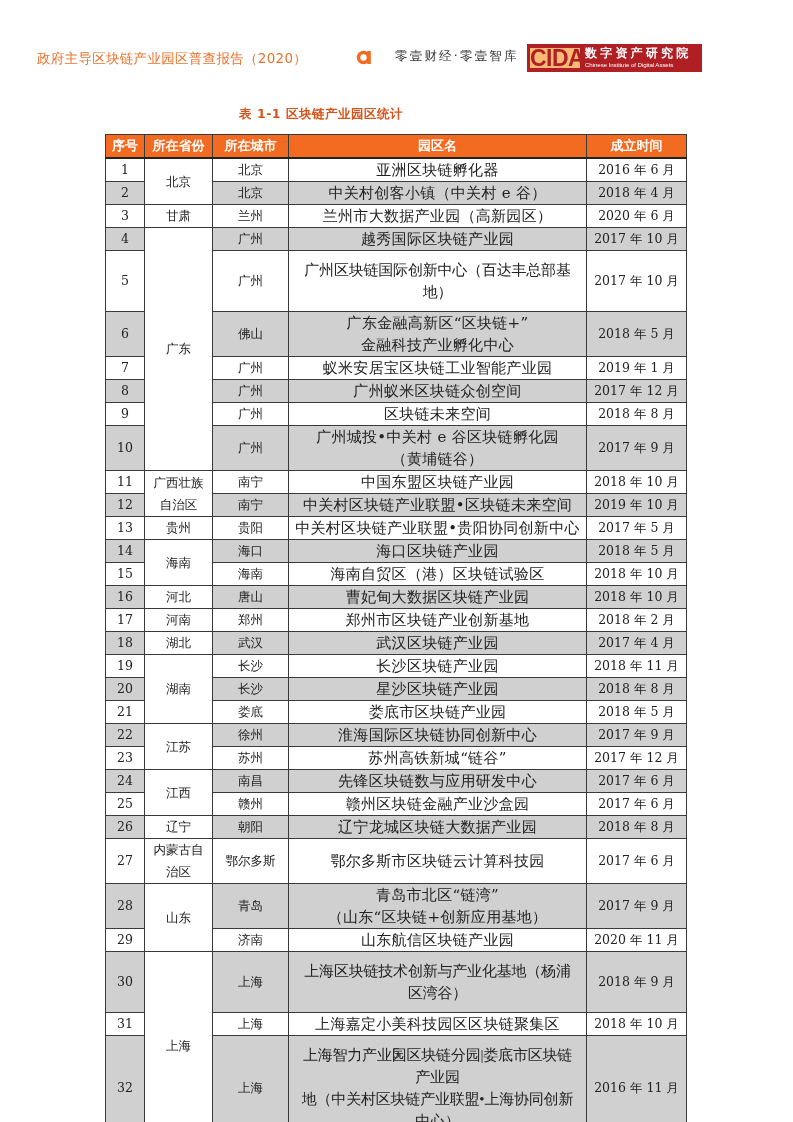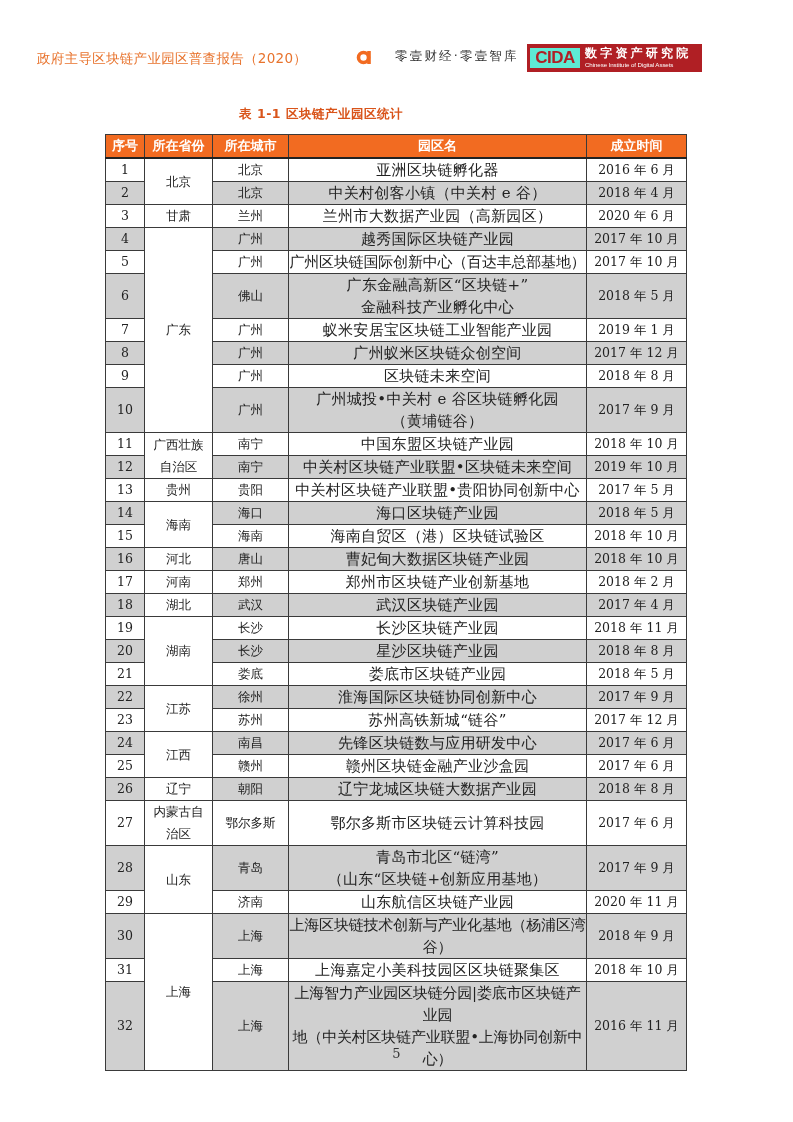--- a/index.html
+++ b/index.html
@@ -24,22 +24,22 @@
   }
   .brand1-text {
     font-family: "DejaVu Sans", "Liberation Sans", sans-serif;
     font-size: 12.5px; color: #333; letter-spacing: 2.2px;
   }
   .brand2 {
     position: absolute; left: 527px; top: 0px; width: 175px; height: 28px;
     background: #b01f24; display: flex; align-items: center;
   }
   .cida-box {
-    margin-left: 3px; height: 20px; width: 50px; background: #5eead4; color: #b01f24;
-    font-family: "Liberation Sans", sans-serif; font-weight: bold; font-size: 17px;
+    margin-left: 3px; height: 20px; width: 50px; background: #fdba74; color: #b01f24;
+    font-family: "Liberation Sans", sans-serif; font-weight: bold; font-size: 23px;
     line-height: 20px; text-align: center; letter-spacing: -0.5px;
   }
   .brand2-text { margin-left: 5px; color: #fff; }
   .brand2-cn {
     font-family: Liberation Mono, monospace; font-size: 12px;
     letter-spacing: 3.2px; line-height: 14px; font-weight: bold;
   }
   .brand2-en {
     font-family: "Liberation Sans", sans-serif; font-size: 6.2px; line-height: 8px; letter-spacing: -0.1px;
   }
@@ -61,21 +61,21 @@
     background: #f26b21; color: #fff; height: 22px;
     font-family: "DejaVu Sans", "Liberation Sans", sans-serif; font-weight: bold; font-size: 13px;
     border-color: #3a3a3a;
   }
   .data-table thead tr { border-bottom: 2px solid #222; margin-left: 38px; }
   .data-table td { height: 22px; background: #ffffff; }
   .data-table tr.shade td.sh { background: #d0d0d0; }
   .data-table td.prov { background: #ffffff; }
   .data-table td.tall { height: 44px; }
   .data-table td.park { font-size: 15px; letter-spacing: 0.3px; }
-  .data-table td.park.tight { letter-spacing: -0.2px; padding: 0; }
+  .data-table td.park.tight { letter-spacing: -0.2px; padding: 8px; font-family: Liberation Serif, serif; }
   .park-line { display: block; line-height: 22px; }
   .page-number {
     position: absolute; left: 0; top: 1046px; width: 793px; text-align: center;
     font-size: 13px; color: #333;
   }
 </style>
 </head>
 <body>
 
 <div class="running-header">

